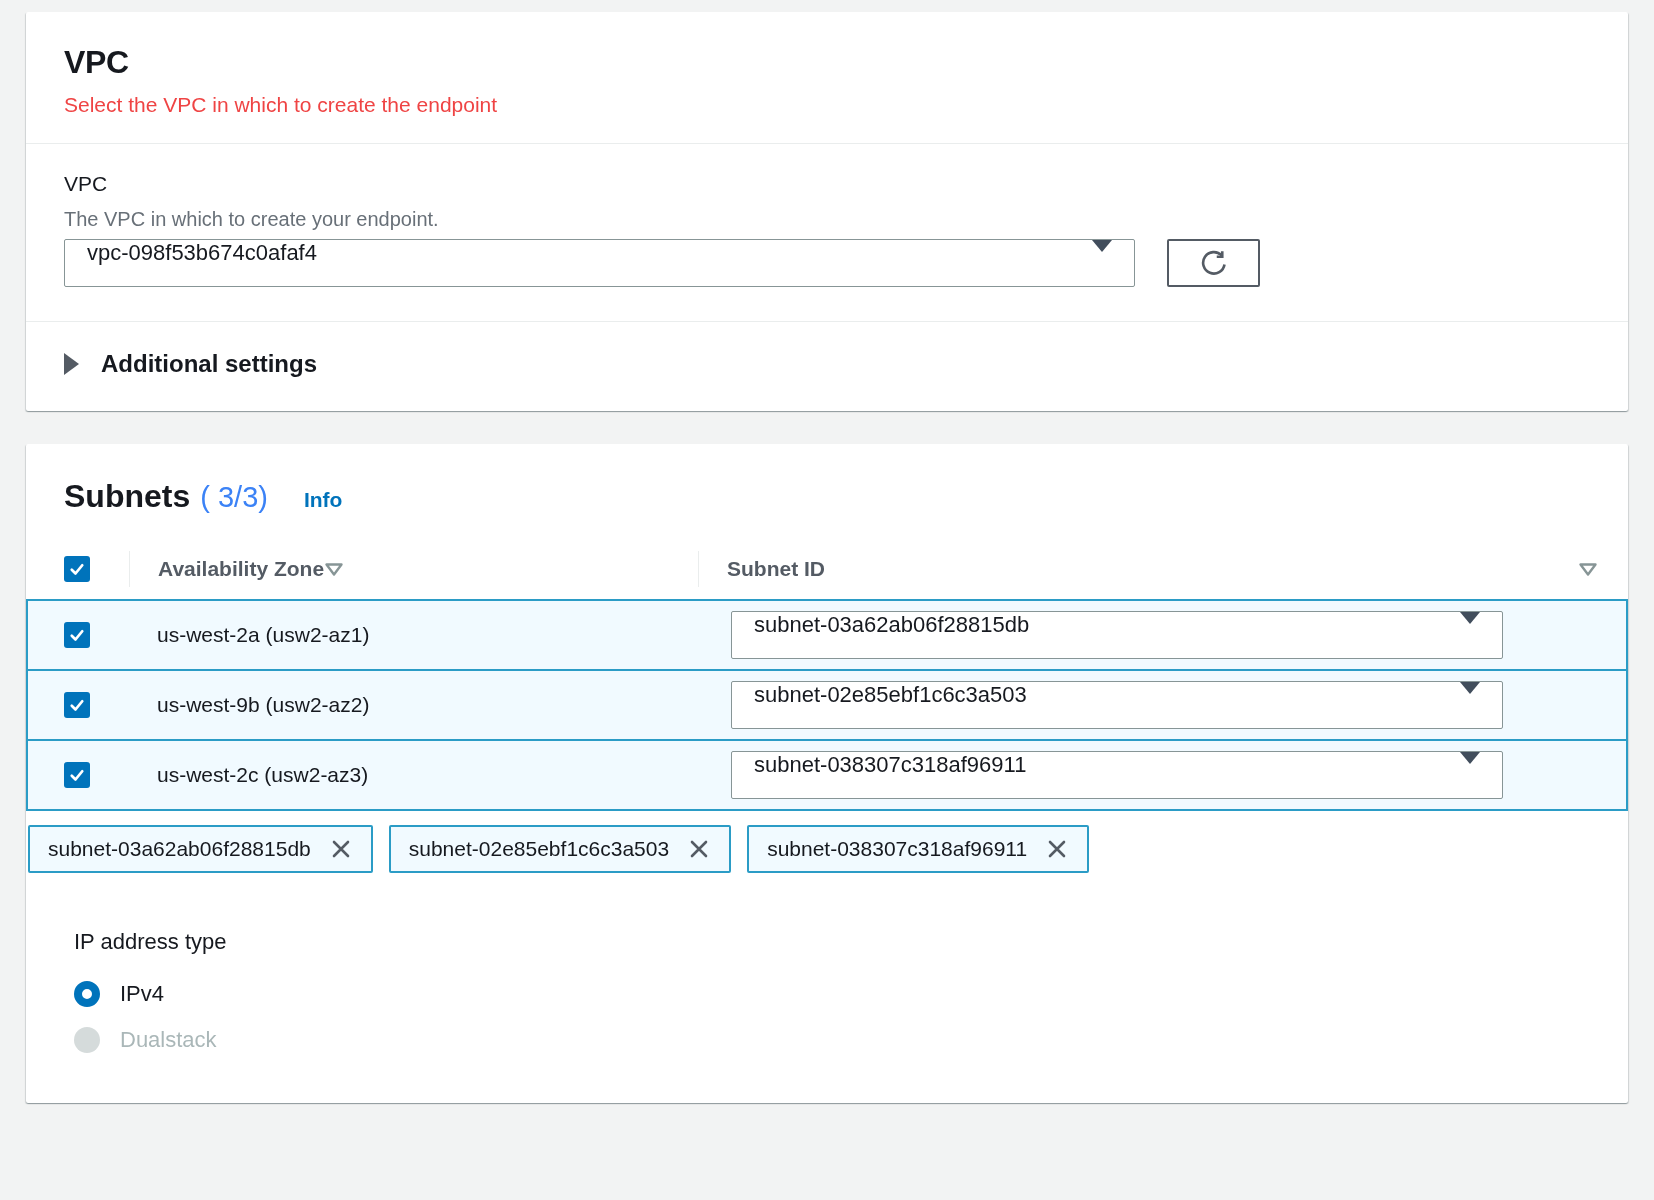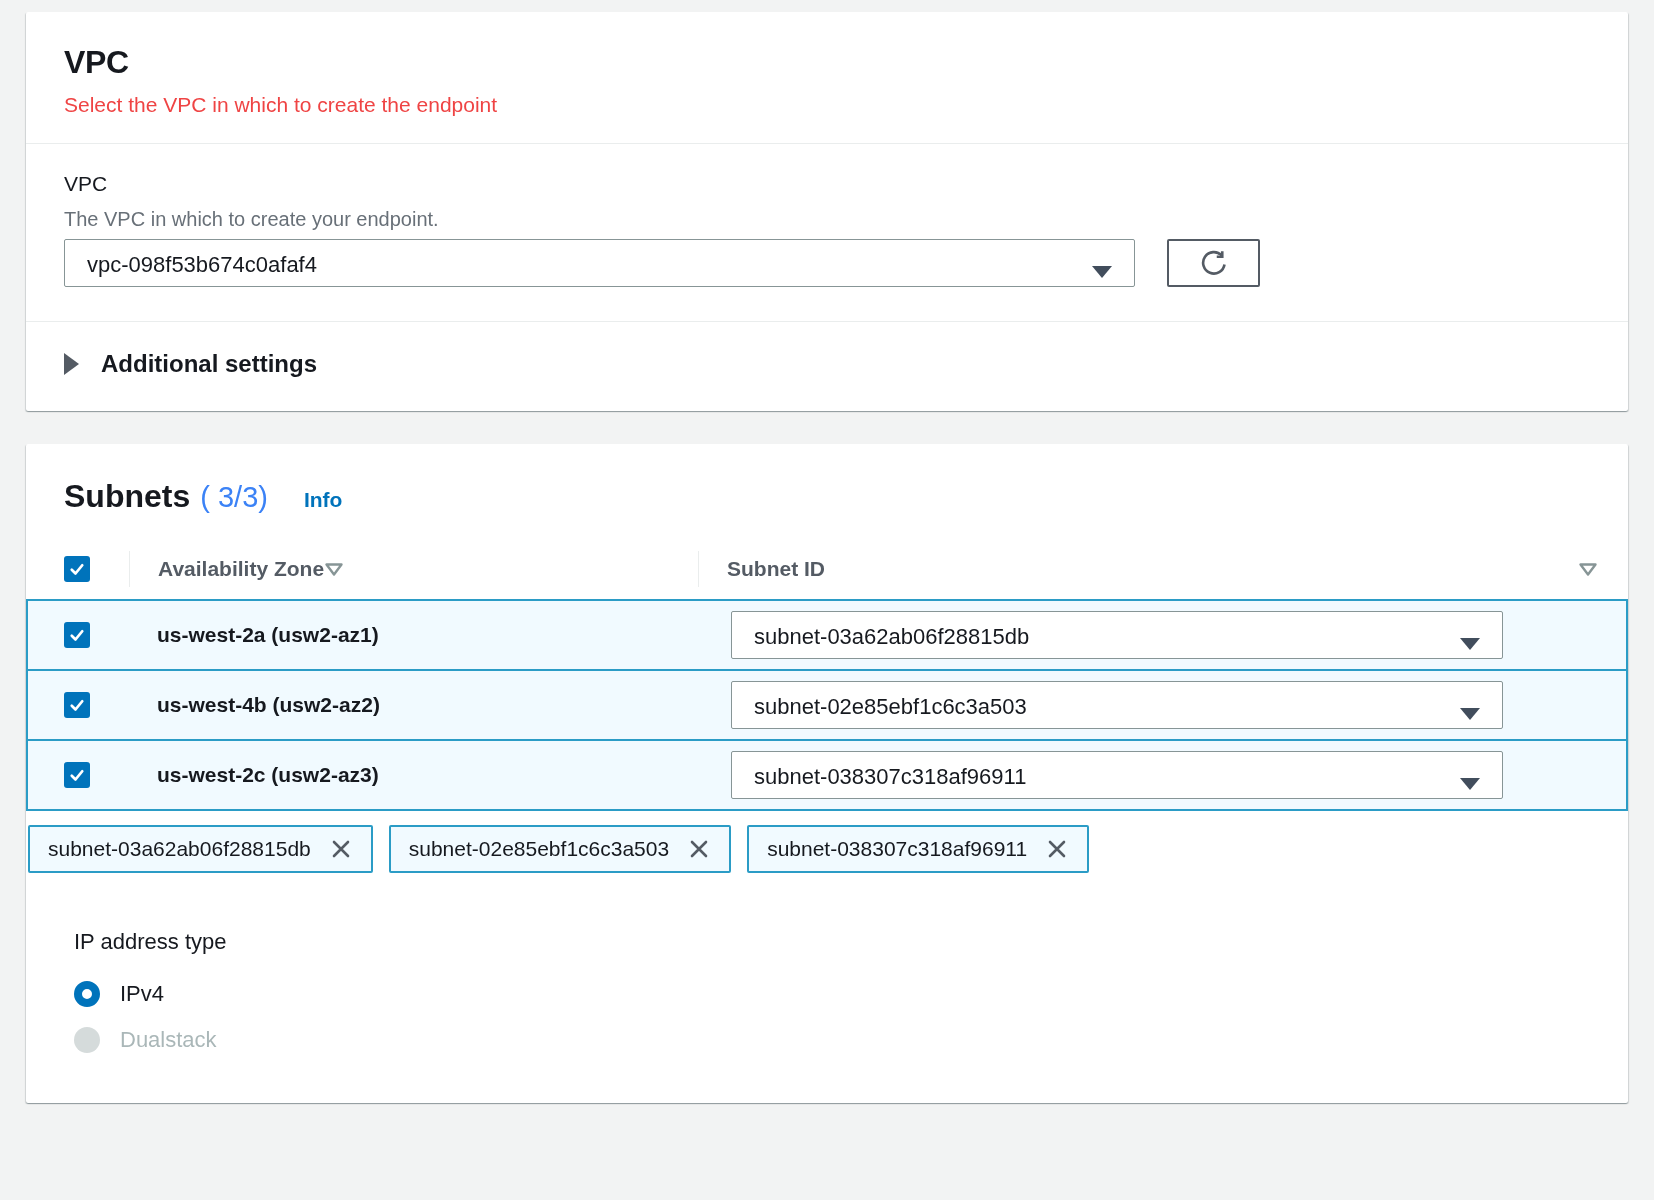--- a/index.html
+++ b/index.html
@@ -23,22 +23,22 @@
   .card-header { padding:32px 38px 26px; }
   .card-title { margin:0; font-size:32px; font-weight:700; letter-spacing:-0.3px; }
   .card-subtitle { margin:12px 0 0; font-size:21px; color:#ef4444; }
   .hdivider { border-top:1px solid #eaeded; }
   .card-body { padding:28px 38px 34px; }
   .field-label { font-size:21px; margin-bottom:12px; }
   .field-desc { font-size:20px; color:#687078; margin-bottom:8px; }
   .select-row { display:flex; align-items:center; gap:32px; }
   .select {
     height:48px; background:#fff; border:1px solid #879596; border-radius:2px;
-    display:flex; align-items:flex-end; justify-content:space-between;
-    padding:8px 22px; cursor:pointer;
+    display:flex; align-items:flex-start; justify-content:space-between;
+    padding:0 22px; cursor:pointer;
   }
   .select-vpc { width:1071px; }
   .select-value { font-size:22px; }
   .caret {
     width:0; height:0;
     border-left:10px solid transparent; border-right:10px solid transparent;
     border-top:12px solid #414d5c;
   }
   .refresh-btn {
     width:93px; height:48px; background:#fff;
@@ -72,21 +72,21 @@
     display:flex; align-items:center; justify-content:center; cursor:pointer;
   }
 
   .rows { display:flex; flex-direction:column; }
   .row {
     height:72px; display:flex; align-items:center;
     background:#f1faff; border:2px solid #2b9cc6;
     padding-left:36px; margin-top:-2px;
   }
   .row .col-check { width:65px; }
-  .row-az { flex:0 0 570px; padding-left:28px; font-size:21px;font-weight:bold; }
+  .row-az { flex:0 0 570px; padding-left:28px; font-size:21px; }
   .row-select { width:772px; margin-left:32px; }
 
   .tokens { display:flex; gap:16px; margin:14px 0 0 2px; }
   .token {
     height:48px; background:#f1faff; border:2px solid #2b9cc6; border-radius:2px;
     display:flex; align-items:center; gap:18px; padding:0 18px;
     font-size:21px;
   }
   .x-btn { display:flex; align-items:center; cursor:pointer; }
 
@@ -185,21 +185,21 @@
       </div>
     </div>
     <div class="row">
       <div class="col-check">
         <span class="checkbox">
           <svg width="18" height="18" viewBox="0 0 24 24">
               <polyline points="5 13 10 18 19 7" fill="none" stroke="#fff" stroke-width="3.6" stroke-linecap="round" stroke-linejoin="round"></polyline>
             </svg>
         </span>
       </div>
-      <div class="row-az">us-west-4b (usw2-az2)</div>
+      <div class="row-az">us-west-9b (usw2-az2)</div>
       <div class="select row-select">
         <span class="select-value">subnet-02e85ebf1c6c3a503</span>
         <span class="caret"></span>
       </div>
     </div>
     <div class="row">
       <div class="col-check">
         <span class="checkbox">
           <svg width="18" height="18" viewBox="0 0 24 24">
               <polyline points="5 13 10 18 19 7" fill="none" stroke="#fff" stroke-width="3.6" stroke-linecap="round" stroke-linejoin="round"></polyline>

